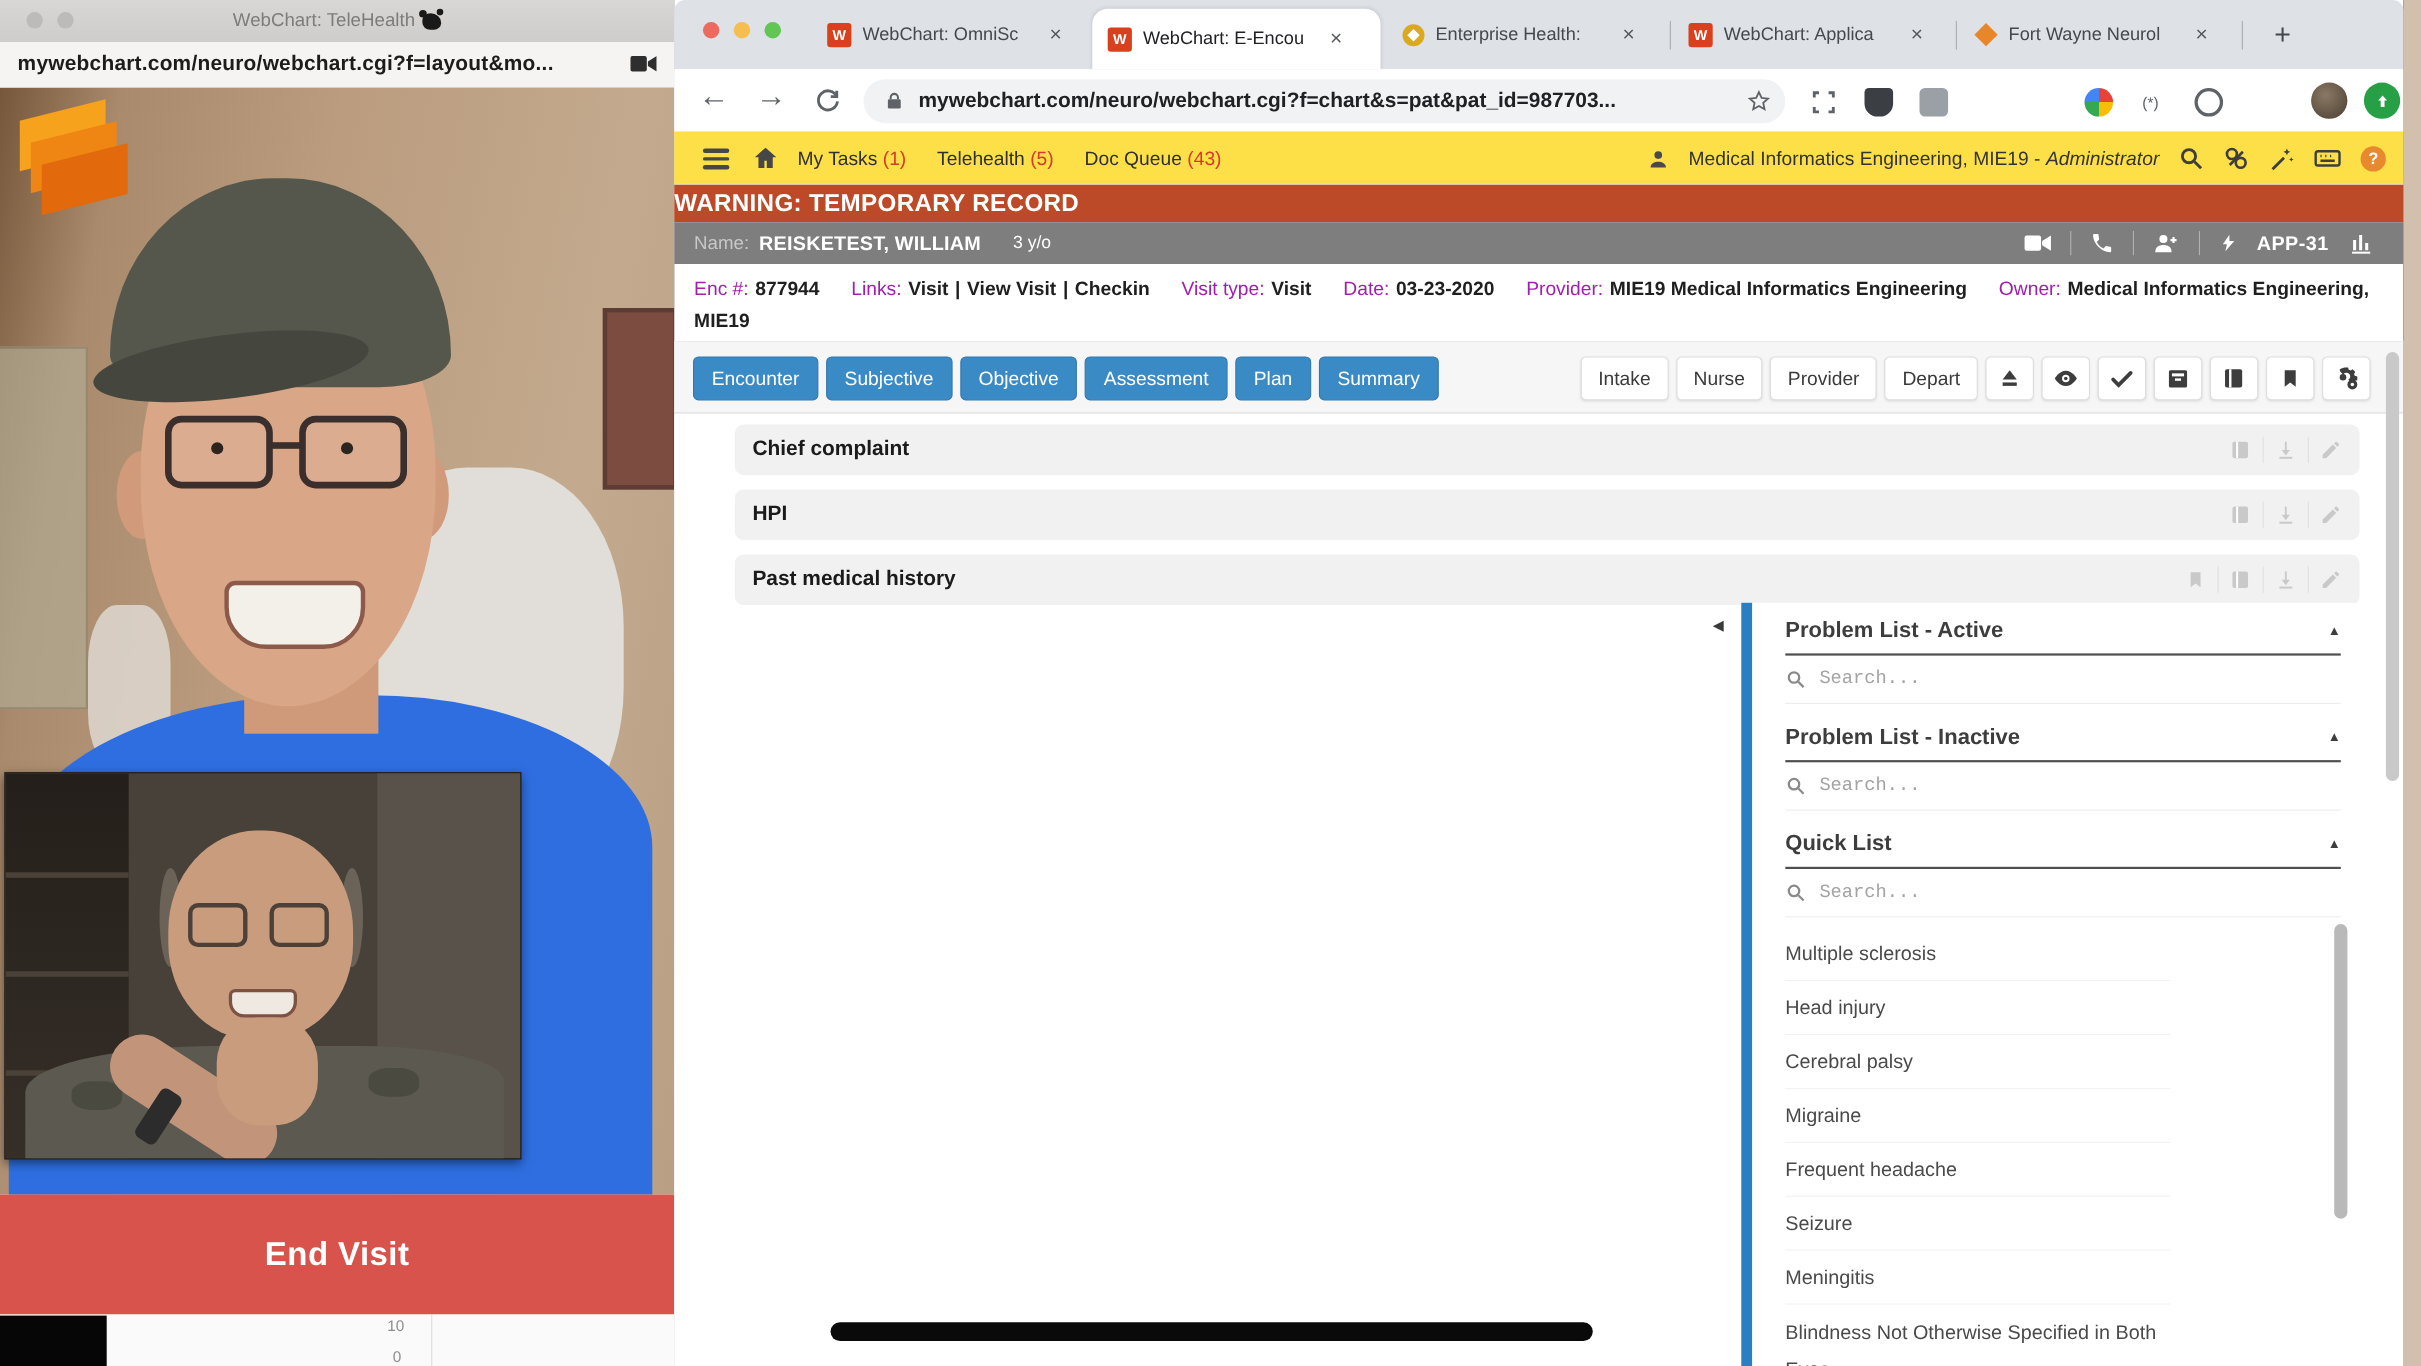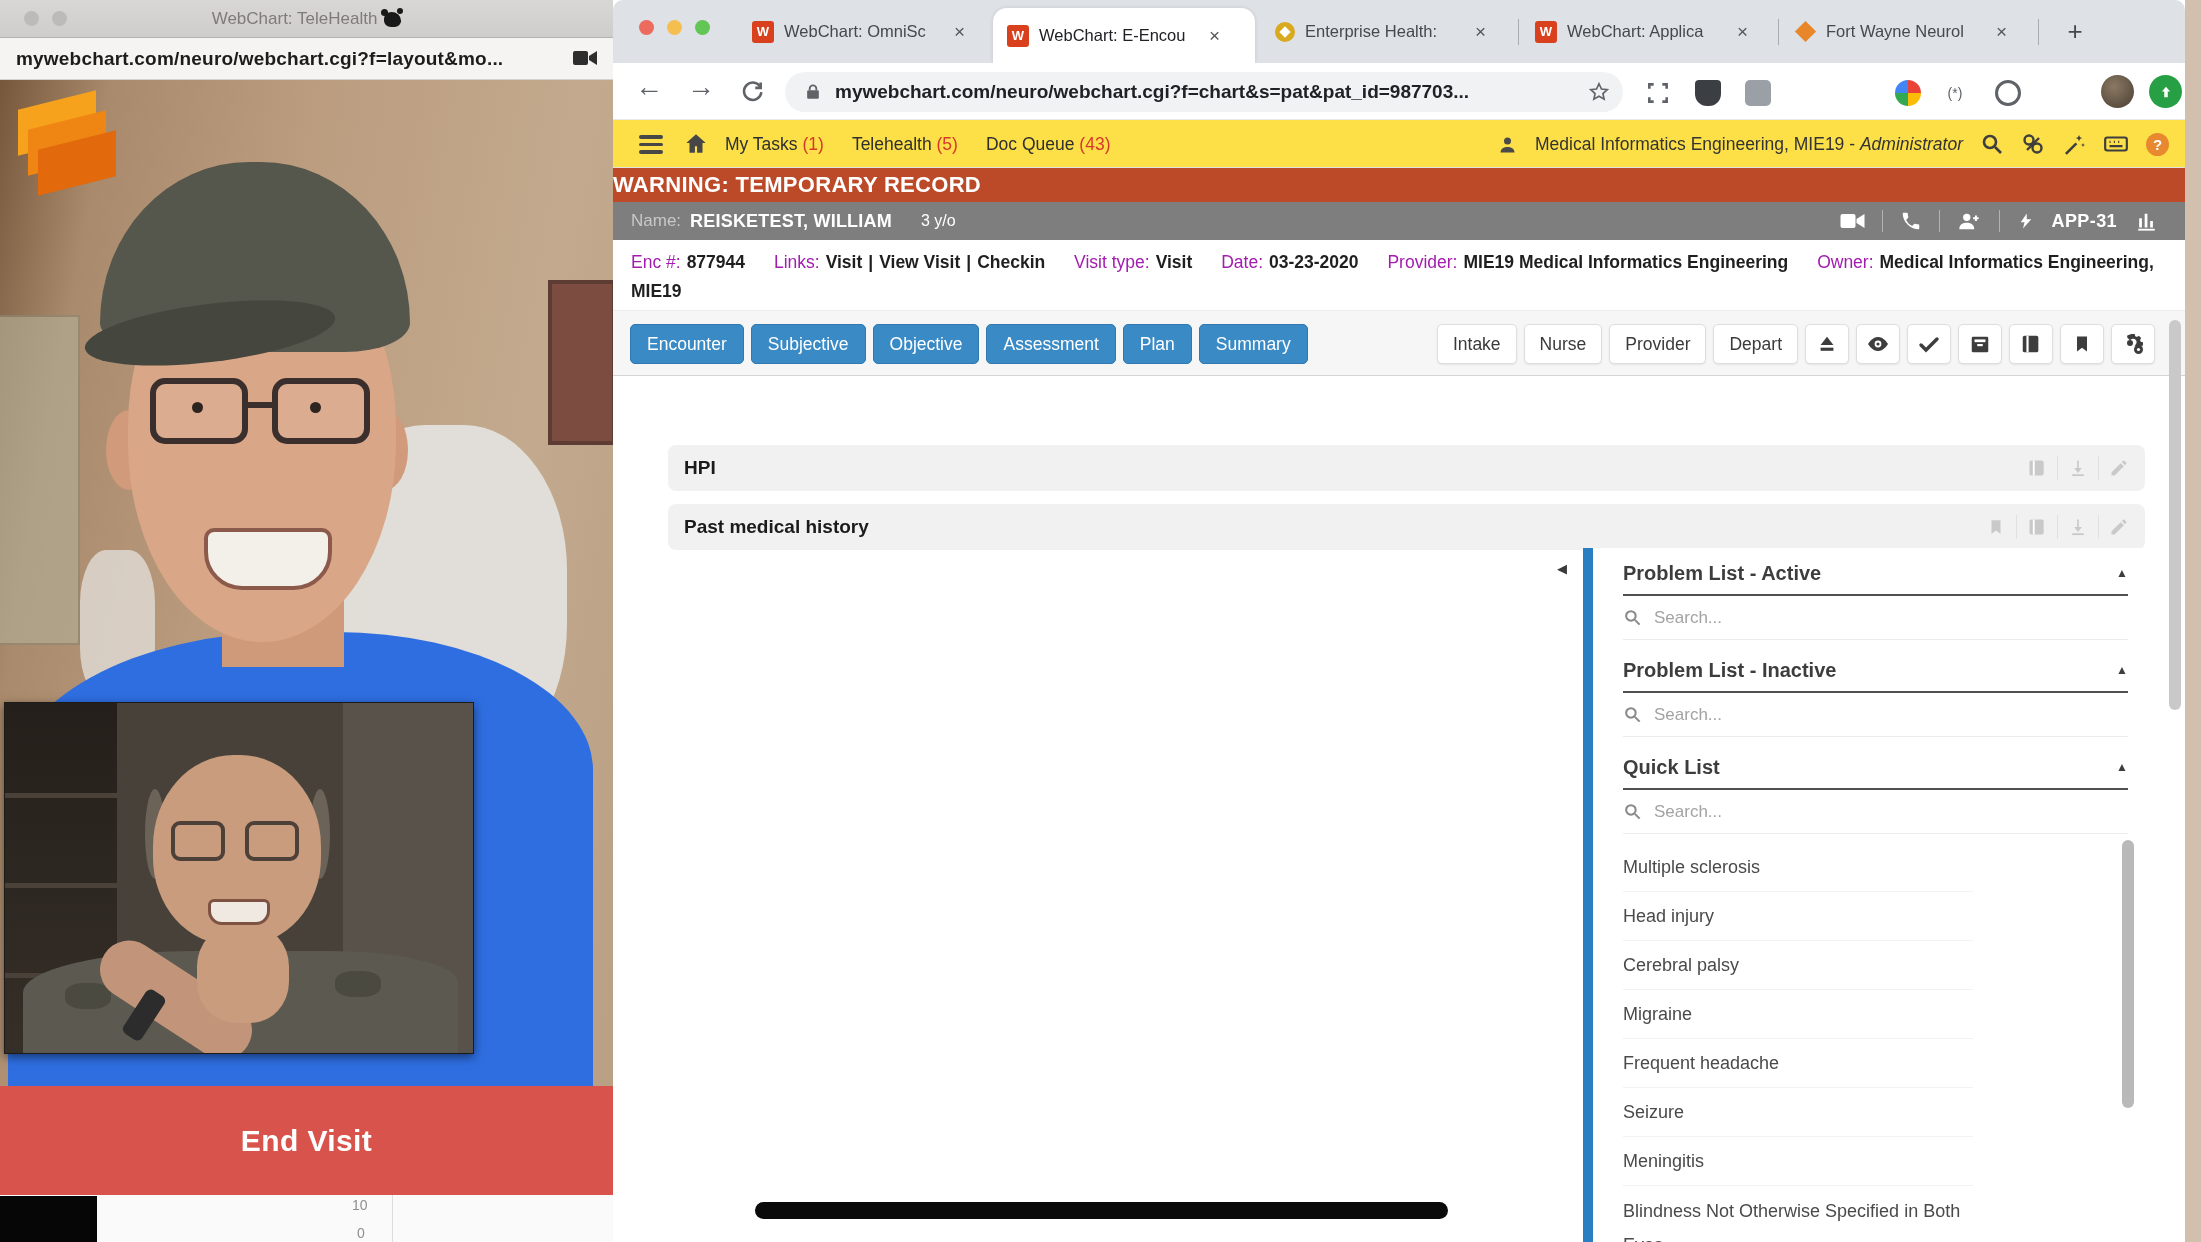--- a/index.html
+++ b/index.html
@@ -146,21 +146,21 @@
   .sec-div{width:1px;height:24px;background:#e0e0e0;}
 
   .panel{position:absolute;left:970px;top:172px;width:567px;height:694px;}
   .panel-collapse{position:absolute;left:-26px;top:13px;font-size:13px;color:#3a3a3a;cursor:pointer;}
   .panel-accent{position:absolute;left:0;top:0;width:10px;height:100%;background:var(--panel-accent-blue);}
   .panel-body{position:absolute;left:10px;top:0;right:0;bottom:0;background:#fff;overflow:hidden;}
   .pgroup-h{margin:0 22px 0 30px;height:44px;display:flex;align-items:center;justify-content:space-between;border-bottom:2px solid #4f4f4f;cursor:pointer;}
   .pgroup-h .t{font-size:20px;font-weight:bold;color:#3d3d3d;}
   .pgroup-h .caret{font-size:12px;color:#3d3d3d;}
   .psearch{margin:0 22px 9px 30px;height:44px;display:flex;align-items:center;gap:12px;border-bottom:1px solid #ededed;}
-  .psearch input{border:none;outline:none;background:transparent;font-size:17px;color:#444;width:300px;}
+  .psearch input{border:none;outline:none;background:transparent;font-size:17px;color:#444;width:300px;font-family:Liberation Mono, monospace;}
   .psearch input::placeholder{color:#a3a3a3;}
   .quicklist{list-style:none;margin:4px 22px 0 30px;}
   .quicklist li{min-height:48px;line-height:48px;font-size:18px;color:#4a4a4a;border-bottom:1px solid #f2f2f2;cursor:pointer;max-width:350px;}
   .quicklist li.wrap{line-height:34px;padding:8px 0;}
   .panel-thumb{position:absolute;right:16px;top:292px;width:12px;height:268px;background:#b9b9b9;border-radius:6px;}
   .v-scroll{position:absolute;left:1556px;top:320px;width:12px;height:390px;background:#c9c9c9;border-radius:6px;}
 
   .desktop-strip{position:absolute;left:2185px;top:0;width:16px;height:1242px;background:#d2bfae;}
   .scrubber{position:absolute;left:755px;top:1202px;width:693px;height:17px;background:#0a0a0a;border-radius:9px;cursor:pointer;}
 </style>
@@ -494,20 +494,44 @@
               <path d="M10.3 2h3.4l.5 2.2a6.8 6.8 0 0 1 1.7.7l1.9-1.2 2.4 2.4-1.2 1.9c.3.5.6 1.1.7 1.7l2.3.5v3.4l-2.3.5a6.8 6.8 0 0 1-.7 1.7l-.4.6-2-.4-2.8-2.8a3.4 3.4 0 1 0-4.6-4.6L6.4 5.8l-.4-2 .6-.4c.5-.3 1.1-.6 1.7-.7z"></path>
               <circle cx="9" cy="11" r="3"></circle>
               <circle cx="17.5" cy="17.5" r="4.5"></circle>
               <circle cx="17.5" cy="17.5" r="1.6" fill="#fff"></circle>
             </svg>
         </span>
       </div>
     </div>
 
     <div class="wc-content">
+      <div class="secbar" style="top:10px">
+        <span class="sec-title">Chief complaint</span>
+        <div class="sec-icons">
+          <span class="sec-cell">
+              <svg width="20" height="20" viewBox="0 0 24 24">
+                <path d="M5 3h13a2 2 0 0 1 2 2v14a2 2 0 0 1-2 2H5a2 2 0 0 1-2-2V5a2 2 0 0 1 2-2z" fill="currentColor"></path>
+                <rect x="7" y="3" width="2.2" height="18" fill="#fff"></rect>
+              </svg>
+            </span>
+          <span class="sec-div"></span>
+          <span class="sec-cell">
+              <svg width="20" height="20" viewBox="0 0 24 24" fill="currentColor">
+                <path d="M11 3h2v9h3.5L12 18l-4.5-6H11z"></path>
+                <rect x="5" y="19.5" width="14" height="2.2"></rect>
+              </svg>
+            </span>
+          <span class="sec-div"></span>
+          <span class="sec-cell">
+              <svg width="20" height="20" viewBox="0 0 24 24" fill="currentColor">
+                <path d="M3 17.2V21h3.8L17.8 9.9l-3.7-3.7zM20.7 7l-1.6 1.6-3.7-3.7L17 3.3a1 1 0 0 1 1.4 0l2.3 2.3a1 1 0 0 1 0 1.4z"></path>
+              </svg>
+            </span>
+        </div>
+      </div>
       <div class="secbar" style="top:69px">
         <span class="sec-title">HPI</span>
         <div class="sec-icons">
           <span class="sec-cell">
               <svg width="20" height="20" viewBox="0 0 24 24">
                 <path d="M5 3h13a2 2 0 0 1 2 2v14a2 2 0 0 1-2 2H5a2 2 0 0 1-2-2V5a2 2 0 0 1 2-2z" fill="currentColor"></path>
                 <rect x="7" y="3" width="2.2" height="18" fill="#fff"></rect>
               </svg>
             </span>
           <span class="sec-div"></span>

